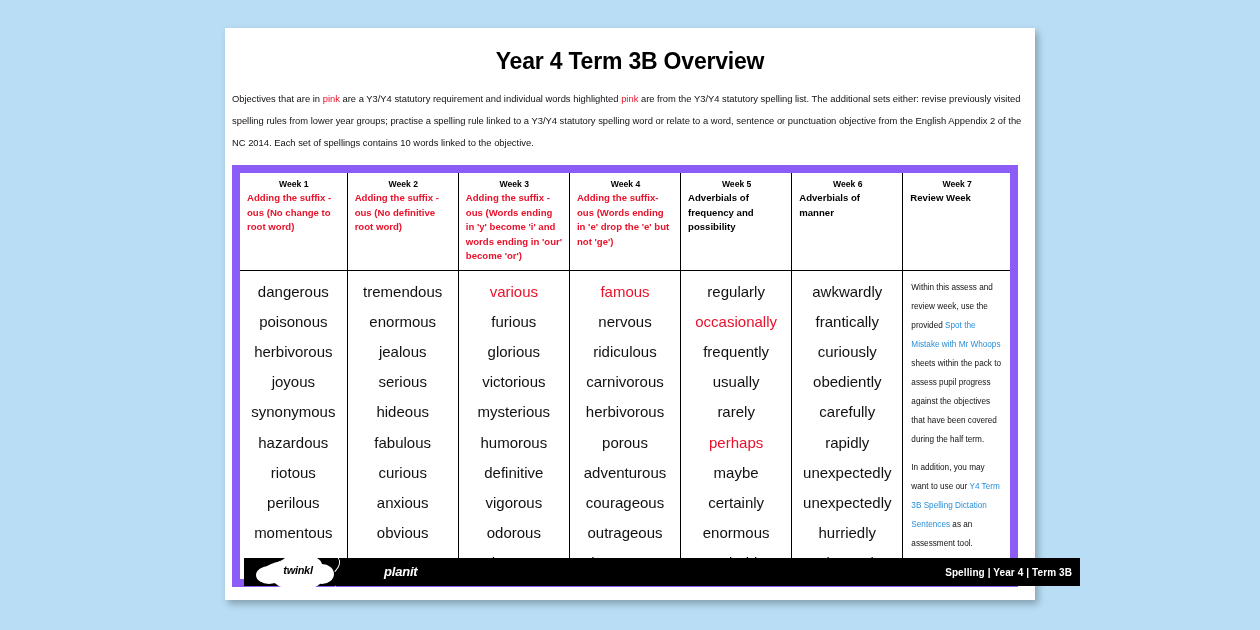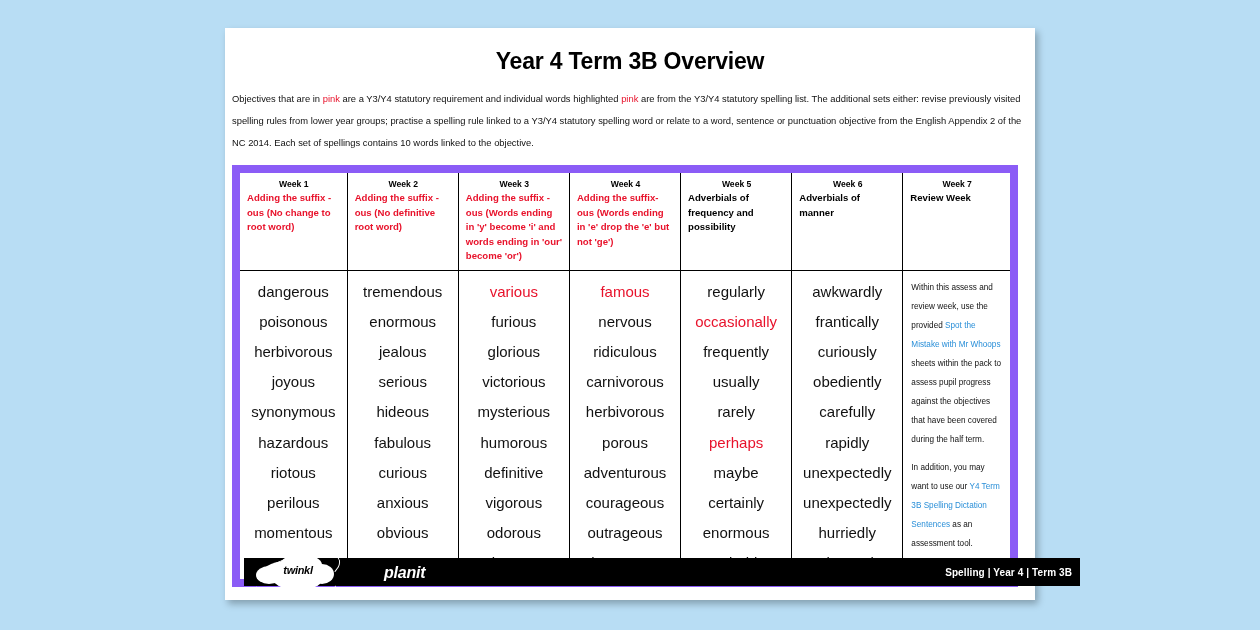--- a/index.html
+++ b/index.html
@@ -155,21 +155,21 @@
     font-size: 7px;
     line-height: 7px;
   }
   #st1 { left: 9px;  top: 36px; font-size: 8px; }
   #st2 { left: 88px; top: 35px; font-size: 8px; }
   #st3 { left: 30px; top: 0px;  font-size: 6px; }
   #st4 { left: 76px; top: 1px;  font-size: 6px; }
   #planit {
     position: absolute;
     left: 140px; top: 6px;
-    font-size: 16px;
+    font-size: 13px;
     font-weight: bold;
     font-style: italic;
     color: #fff;
     letter-spacing: -0.2px;
   }
   #footer-meta {
     position: absolute;
     right: 8px; top: 9px;
     font-size: 10px;
     font-weight: bold;

